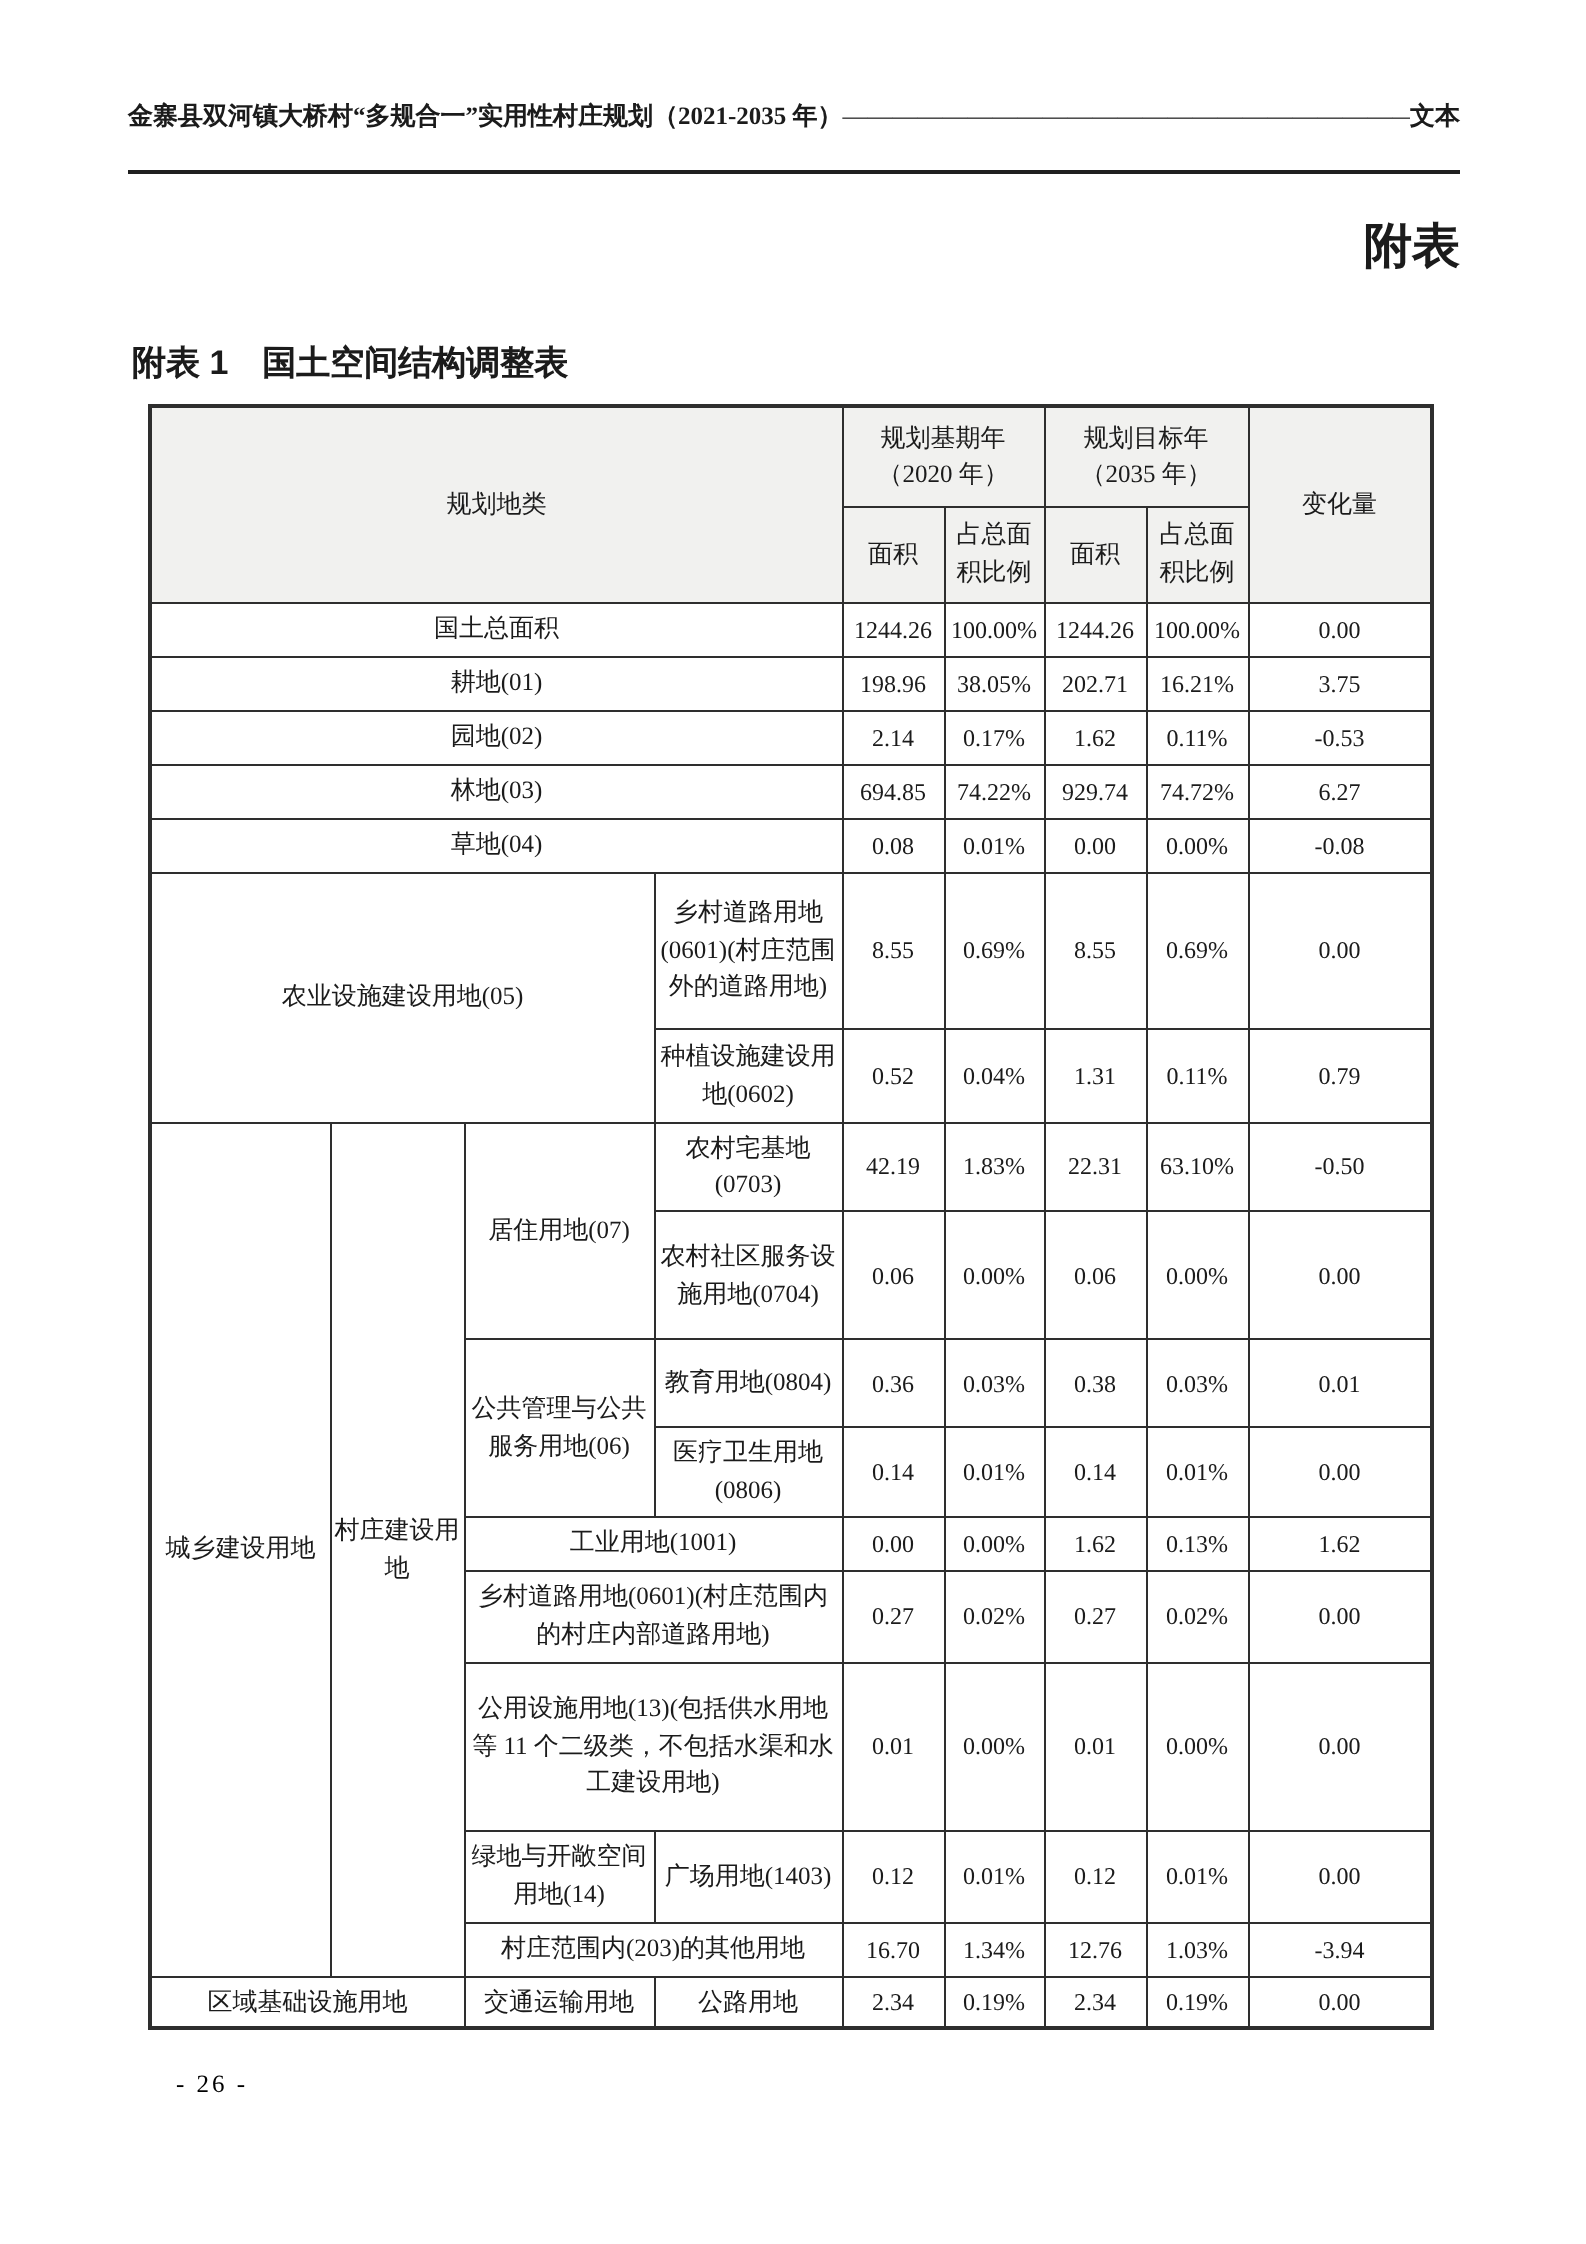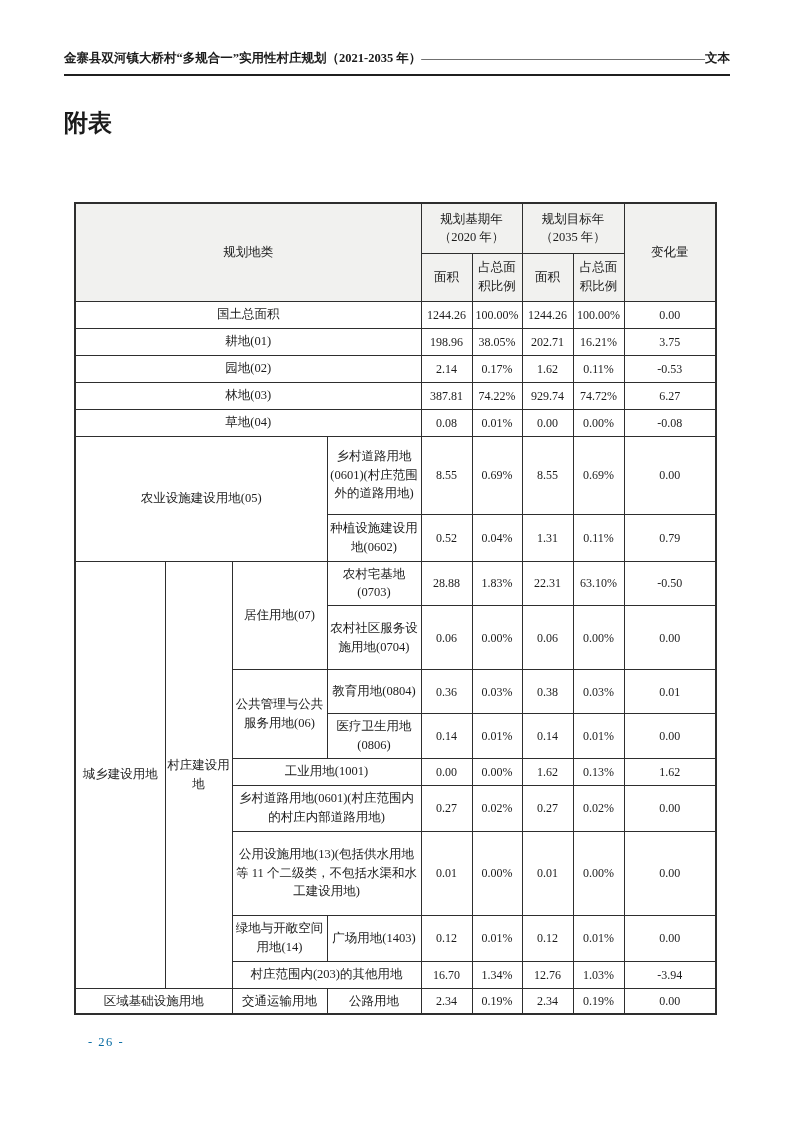--- a/index.html
+++ b/index.html
@@ -9,28 +9,28 @@
     background:#ffffff;
     font-family:"Liberation Serif","DejaVu Serif",serif;
     color:#1b1b1b;
     overflow:hidden;
   }
   
   .doc-header{
     position:absolute;left:64px;top:50px;width:666px;
     display:flex;align-items:baseline;
     border-bottom:2px solid #1f1f1f;
-    padding-bottom:7px;
+    padding-bottom:18px;
     font-size:12.5px;font-weight:bold;white-space:nowrap;
   }
   .doc-header .dashes{flex:1;overflow:hidden;white-space:nowrap;font-weight:normal;}
   
   .main-title{
     position:absolute;left:64px;top:107px;width:666px;
-    text-align:left;font-size:24px;font-weight:bold;
+    text-align:right;font-size:24px;font-weight:bold;
     font-family:"Liberation Sans","DejaVu Sans",sans-serif;
   }
   
   .table-caption{
     position:absolute;left:66px;top:170px;
     font-size:17px;font-weight:bold;
     font-family:"Liberation Sans","DejaVu Sans",sans-serif;
   }
   
   .land-table{
@@ -49,36 +49,37 @@
   .land-table thead th{background:#f1f1ef;}
   .prewrap{white-space:pre-line;margin-top:16px;}
   .num{font-size:12px;letter-spacing:0;}
   .rh50{height:50px}.rh48{height:48px}.rh27{height:27px}
   .rh78{height:78px}.rh47{height:47px}.rh40{height:40px}
   .rh64{height:64px}.rh44{height:44px}.rh46{height:46px}
   .rh84{height:84px}.rh30{height:22px}
   
   .page-number{
     position:absolute;left:88px;top:1035px;
-    font-size:12.5px;color:#0369a1;letter-spacing:1.5px;
+    font-size:12.5px;color:#000000;letter-spacing:1.5px;
   }
 </style>
 </head>
 <body>
 
 <div class="page">
 
   <div class="doc-header">
     <span>金寨县双河镇大桥村“多规合一”实用性村庄规划（2021-2035 年）</span>
     <span class="dashes">——————————————————————————————</span>
     <span>文本</span>
   </div>
 
   <div class="main-title">附表</div>
 
+  <div class="table-caption">附表 1　国土空间结构调整表</div>
 
   <table class="land-table">
     <colgroup>
       <col style="width:90px">
         <col style="width:67px">
         <col style="width:95px">
         <col style="width:94px">
       <col style="width:51px">
         <col style="width:50px">
         <col style="width:51px">
@@ -121,21 +122,21 @@
       <tr class="rh27">
         <td colspan="4">园地(02)</td>
         <td class="num">2.14</td>
         <td class="num">0.17%</td>
         <td class="num">1.62</td>
         <td class="num">0.11%</td>
         <td class="num">-0.53</td>
       </tr>
       <tr class="rh27">
         <td colspan="4">林地(03)</td>
-        <td class="num">387.81</td>
+        <td class="num">694.85</td>
         <td class="num">74.22%</td>
         <td class="num">929.74</td>
         <td class="num">74.72%</td>
         <td class="num">6.27</td>
       </tr>
       <tr class="rh27">
         <td colspan="4">草地(04)</td>
         <td class="num">0.08</td>
         <td class="num">0.01%</td>
         <td class="num">0.00</td>
@@ -157,21 +158,21 @@
         <td class="num">0.04%</td>
         <td class="num">1.31</td>
         <td class="num">0.11%</td>
         <td class="num">0.79</td>
       </tr>
       <tr class="rh40">
         <td rowspan="9">城乡建设用地</td>
         <td rowspan="9">村庄建设用地</td>
         <td rowspan="2">居住用地(07)</td>
         <td>农村宅基地(0703)</td>
-        <td class="num">28.88</td>
+        <td class="num">42.19</td>
         <td class="num">1.83%</td>
         <td class="num">22.31</td>
         <td class="num">63.10%</td>
         <td class="num">-0.50</td>
       </tr>
       <tr class="rh64">
         <td>农村社区服务设施用地(0704)</td>
         <td class="num">0.06</td>
         <td class="num">0.00%</td>
         <td class="num">0.06</td>

